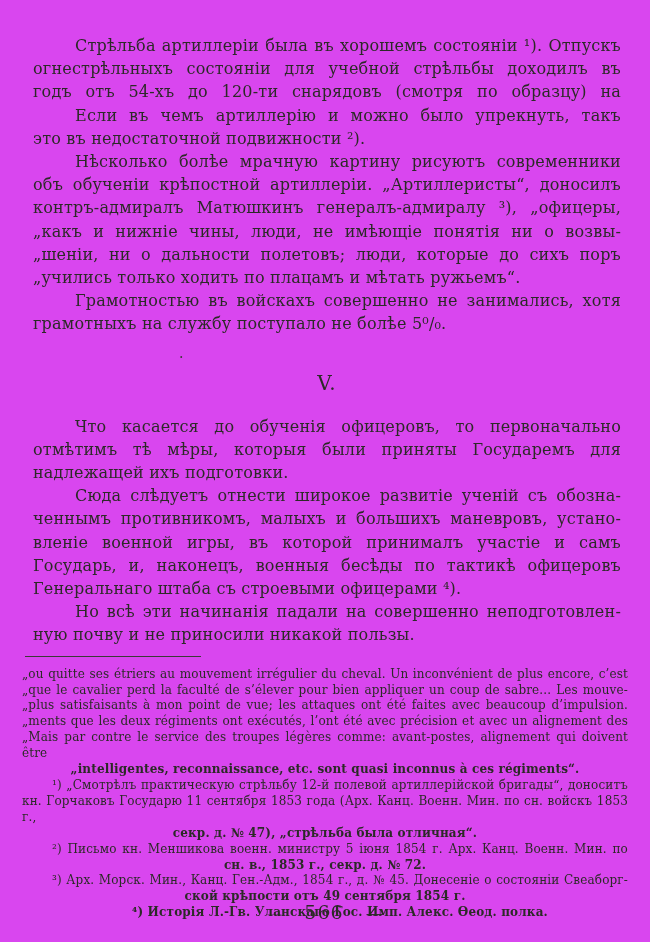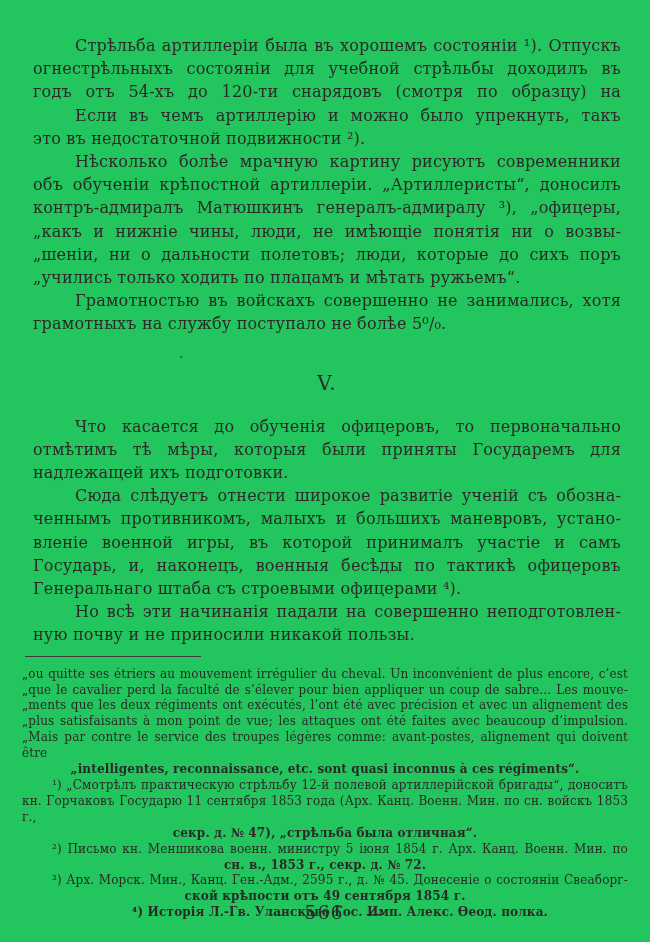--- a/index.html
+++ b/index.html
@@ -5,21 +5,21 @@
   html, body {
     margin: 0;
     padding: 0;
     background: #e8e8e6;
   }
   .page {
     position: relative;
     width: 650px;
     height: 942px;
     margin: 0 auto;
-    background: #22c55e;
+    background: #d946ef;
     color: #2c2a27;
     font-family: "DejaVu Serif", "Liberation Serif", serif;
     overflow: hidden;
     box-sizing: border-box;
     padding-top: 34px;
   }
   .content {
     margin-left: 33px;
     width: 588px;
   }
@@ -152,36 +152,36 @@
           <div class="line last">ную почву и не приносили никакой пользы.</div>
         </div>
       </div>
 
     <hr class="footnote-sep">
 
     <div class="footnotes" id="footnotes">
         <div class="para">
           <div class="line">„ou quitte ses étriers au mouvement irrégulier du cheval. Un inconvénient de plus encore, c’est</div>
           <div class="line">„que le cavalier perd la faculté de s’élever pour bien appliquer un coup de sabre... Les mouve-</div>
+          <div class="line">„plus satisfaisants à mon point de vue; les attaques ont été faites avec beaucoup d’impulsion.</div>
           <div class="line">„ments que les deux régiments ont exécutés, l’ont été avec précision et avec un alignement des</div>
-          <div class="line">„plus satisfaisants à mon point de vue; les attaques ont été faites avec beaucoup d’impulsion.</div>
           <div class="line">„Mais par contre le service des troupes légères comme: avant-postes, alignement qui doivent être</div>
           <div class="line last">„intelligentes, reconnaissance, etc. sont quasi inconnus à ces régiments“.</div>
         </div>
         <div class="para">
           <div class="line indent">¹) „Смотрѣлъ практическую стрѣльбу 12-й полевой артиллерійской бригады“, доноситъ</div>
           <div class="line">кн. Горчаковъ Государю 11 сентября 1853 года (Арх. Канц. Военн. Мин. по сн. войскъ 1853 г.,</div>
           <div class="line last">секр. д. № 47), „стрѣльба была отличная“.</div>
         </div>
         <div class="para">
           <div class="line indent">²) Письмо кн. Меншикова военн. министру 5 іюня 1854 г. Арх. Канц. Военн. Мин. по</div>
           <div class="line last">сн. в., 1853 г., секр. д. № 72.</div>
         </div>
         <div class="para">
-          <div class="line indent">³) Арх. Морск. Мин., Канц. Ген.-Адм., 2595 г., д. № 45. Донесеніе о состояніи Свеаборг-</div>
+          <div class="line indent">³) Арх. Морск. Мин., Канц. Ген.-Адм., 1854 г., д. № 45. Донесеніе о состояніи Свеаборг-</div>
           <div class="line last">ской крѣпости отъ 49 сентября 1854 г.</div>
         </div>
         <div class="para">
           <div class="line last indent">⁴) Исторія Л.-Гв. Уланскаго Гос. Имп. Алекс. Ѳеод. полка.</div>
         </div>
       </div>
 
   </div>
 
   <div class="footer">

